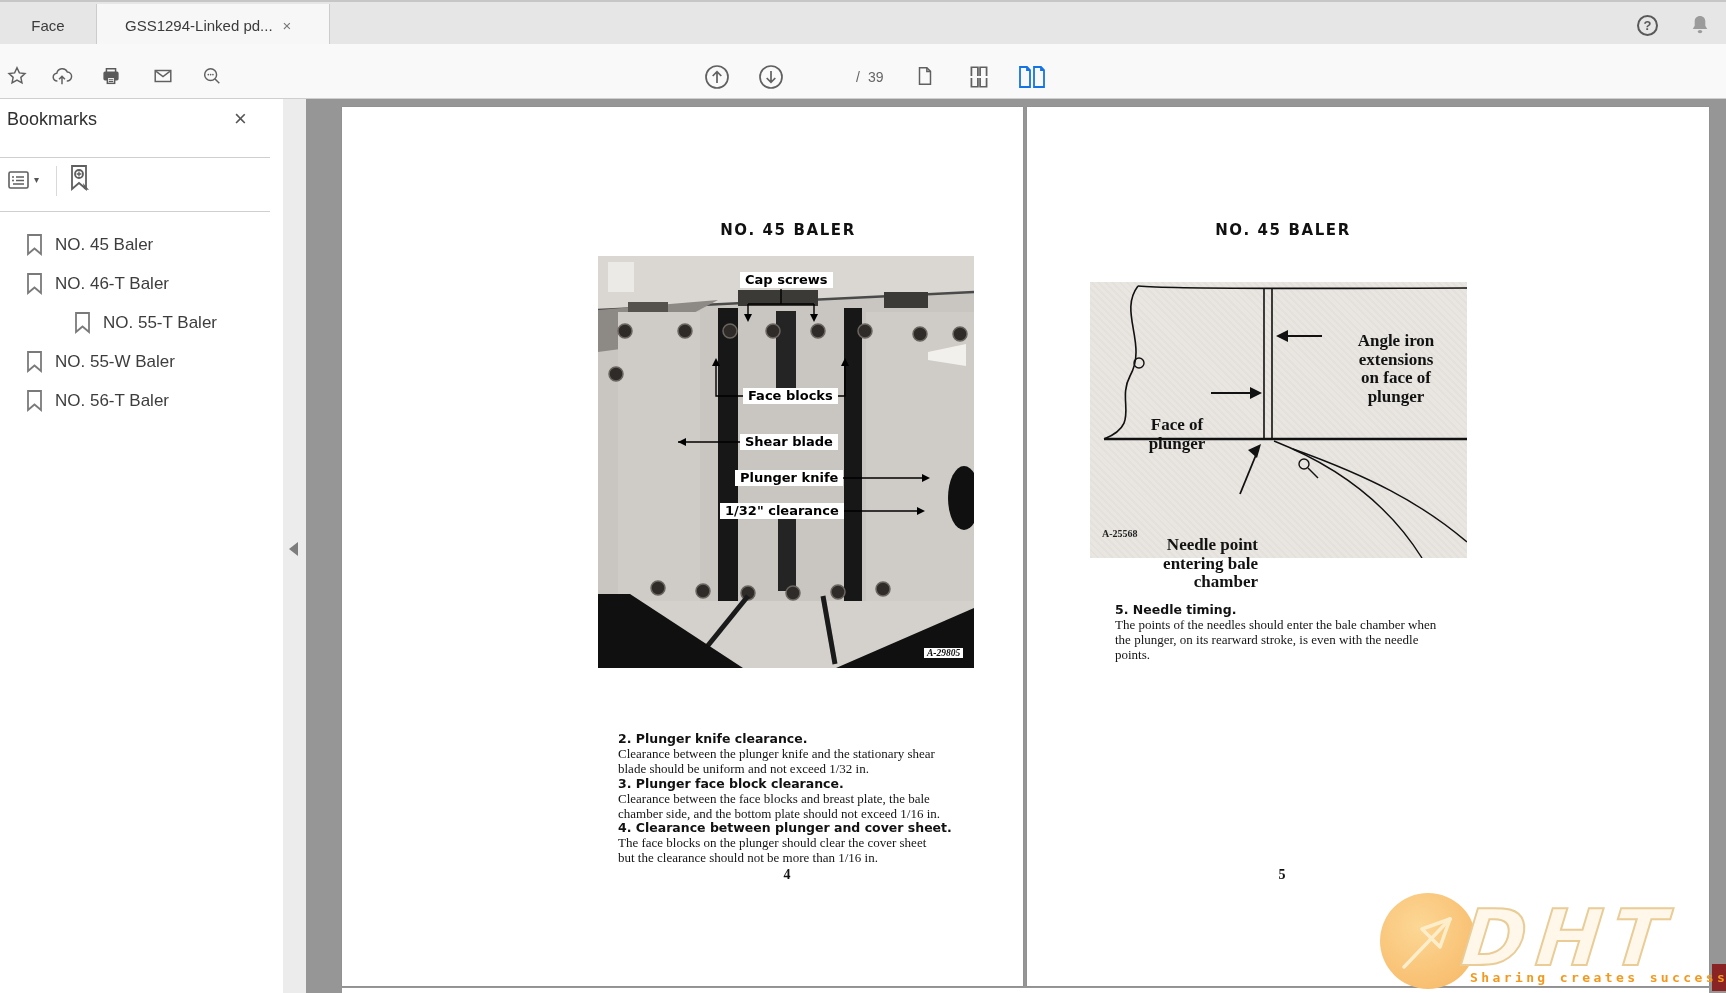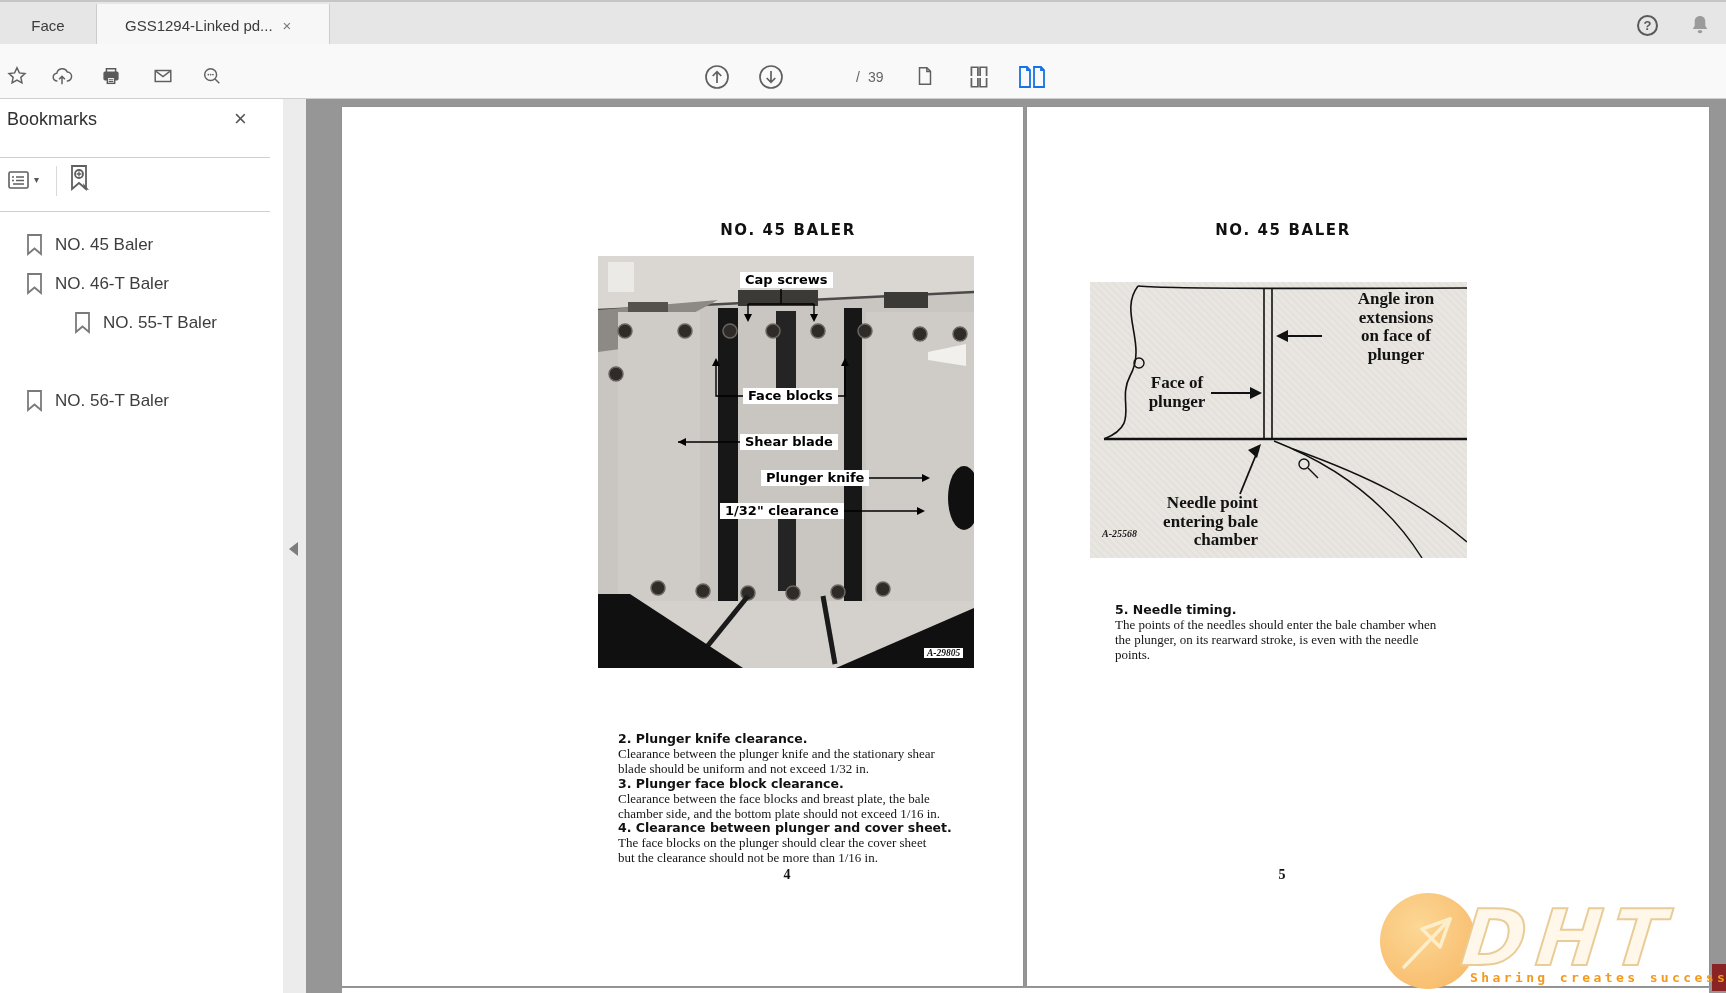--- a/index.html
+++ b/index.html
@@ -52,22 +52,22 @@
   .mantext .b{font-family:"Liberation Serif",serif;font-size:13px;line-height:14.9px;color:#141414;}
   
   .photo{left:256px;top:149px;width:376px;height:412px;background:#c9c6c1;}
   .plabel{position:absolute;background:#ffffff;color:#000;font-family:"DejaVu Sans",sans-serif;font-weight:bold;
           font-size:13px;line-height:16px;padding:0 5px;white-space:nowrap;}
   .figid{position:absolute;font-family:"Liberation Serif",serif;font-style:italic;font-weight:bold;font-size:9.5px;color:#111;}
   
   .diagram{left:63px;top:175px;width:377px;height:276px;background:#e9e6e1;
            background-image:repeating-linear-gradient(45deg,rgba(0,0,0,0.025) 0 2px,transparent 2px 5px);}
   .dlabel{position:absolute;font-family:"Liberation Serif",serif;font-weight:bold;font-size:17px;line-height:18.5px;
-          color:#121212;text-align:center;}
-  .figid2{position:absolute;font-family:"Liberation Serif",serif;font-style:italic;font-weight:bold;font-size:10px;color:#222;}
+          color:#121212;text-align:center;margin-top:42px;}
+  .figid2{position:absolute;font-family:"Liberation Serif",serif;font-weight:bold;font-size:10px;color:#222;}
   
   .wm-circle{left:1380px;top:893px;width:96px;height:96px;border-radius:50%;z-index:50;
              background:radial-gradient(circle at 40% 35%,#fcd795 0%,#f9c377 60%,#f6b763 100%);}
   .wm-dht{left:1462px;top:893px;z-index:50;font-family:"DejaVu Sans",sans-serif;font-weight:bold;font-style:italic;
           font-size:78px;letter-spacing:10px;line-height:90px;color:#fff8ea;-webkit-text-stroke:2px #e9cc96;
           transform:skewX(-6deg);white-space:nowrap;}
   .wm-slogan{left:1470px;top:970px;z-index:52;font-family:"DejaVu Sans Mono",monospace;font-weight:bold;
              font-size:13px;letter-spacing:3.4px;color:#f39a1e;white-space:nowrap;}
   .wm-chip{left:1712px;top:964px;width:14px;height:27px;background:#8a2323;z-index:51;}
 </style>
@@ -200,20 +200,26 @@
     <svg class="ic" width="19" height="23" viewBox="0 0 19 23" fill="none" stroke="#7a7a7a" stroke-width="1.8">
         <path d="M3 2h13v19l-6.5-5.5L3 21z"></path>
       </svg>
     <span class="tx">NO. 46-T Baler</span>
   </div>
   <div class="abs bm-item" style="top:204px;padding-left:48px;">
     <svg class="ic" width="19" height="23" viewBox="0 0 19 23" fill="none" stroke="#7a7a7a" stroke-width="1.8">
         <path d="M3 2h13v19l-6.5-5.5L3 21z"></path>
       </svg>
     <span class="tx">NO. 55-T Baler</span>
+  </div>
+  <div class="abs bm-item" style="top:243px;">
+    <svg class="ic" width="19" height="23" viewBox="0 0 19 23" fill="none" stroke="#7a7a7a" stroke-width="1.8">
+        <path d="M3 2h13v19l-6.5-5.5L3 21z"></path>
+      </svg>
+    <span class="tx">NO. 55-W Baler</span>
   </div>
   <div class="abs bm-item" style="top:282px;">
     <svg class="ic" width="19" height="23" viewBox="0 0 19 23" fill="none" stroke="#7a7a7a" stroke-width="1.8">
         <path d="M3 2h13v19l-6.5-5.5L3 21z"></path>
       </svg>
     <span class="tx">NO. 56-T Baler</span>
   </div>
 </div>
 
 <div class="abs divider">
@@ -279,21 +285,21 @@
           <polygon points="118,102 114,110 122,110"></polygon>
             <polygon points="247,102 243,110 251,110"></polygon>
           <polygon points="80,186 88,182 88,190"></polygon>
           <polygon points="332,222 324,218 324,226"></polygon>
           <polygon points="327,255 319,251 319,259"></polygon>
         </g>
       </svg>
       <div class="plabel" style="left:142px;top:16px;">Cap screws</div>
       <div class="plabel" style="left:145px;top:132px;">Face blocks</div>
       <div class="plabel" style="left:142px;top:178px;">Shear blade</div>
-      <div class="plabel" style="left:137px;top:214px;margin-left:26px;">Plunger knife</div>
+      <div class="plabel" style="left:137px;top:214px;">Plunger knife</div>
       <div class="plabel" style="left:122px;top:247px;">1/32" clearance</div>
       <div class="figid" style="left:326px;top:392px;background:#fff;padding:0 3px;">A-29805</div>
     </div>
 
     <div class="abs mantext" style="left:276px;top:601px;margin-top:24px;">
       <div class="h">2.  Plunger knife clearance.</div>
       <div class="b">Clearance between the plunger knife and the stationary shear</div>
       <div class="b">blade should be uniform and not exceed 1/32 in.</div>
       <div class="h">3.  Plunger face block clearance.</div>
       <div class="b">Clearance between the face blocks and breast plate, the bale</div>

